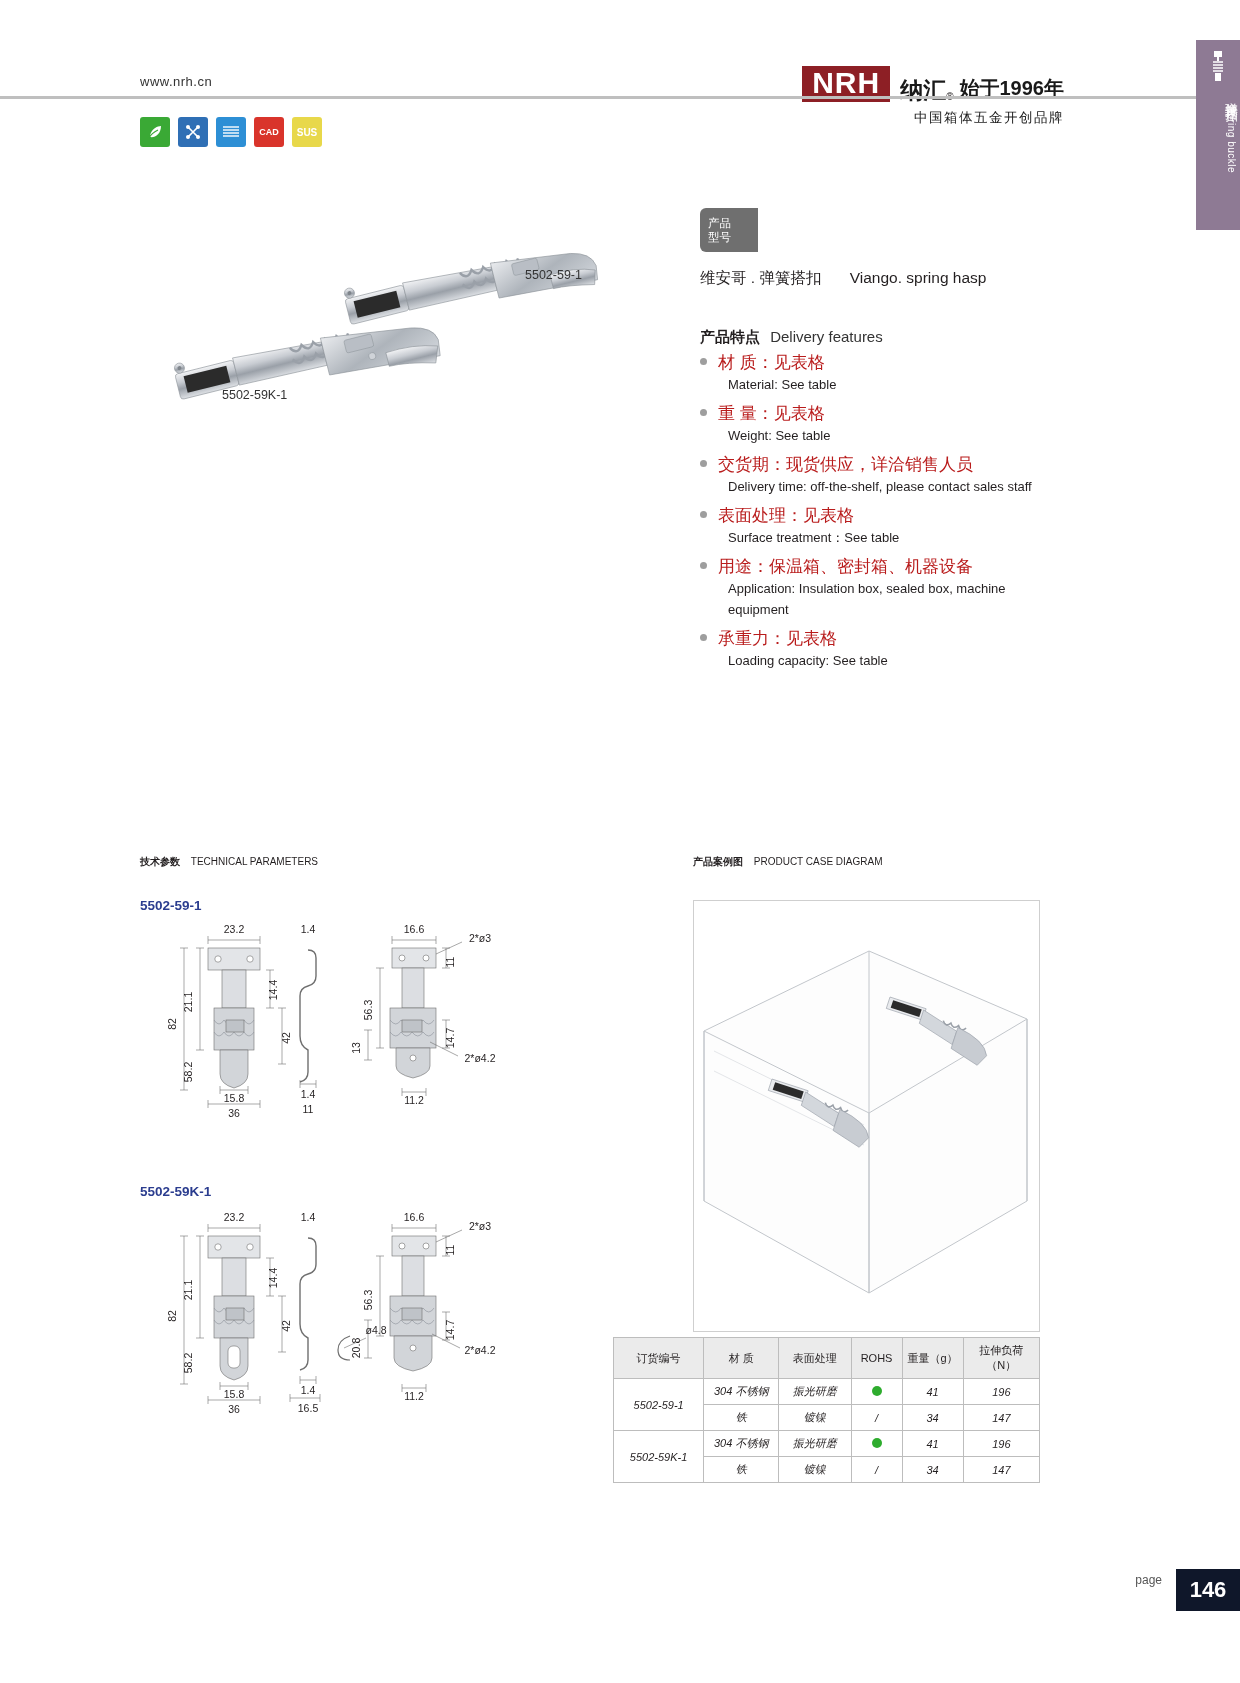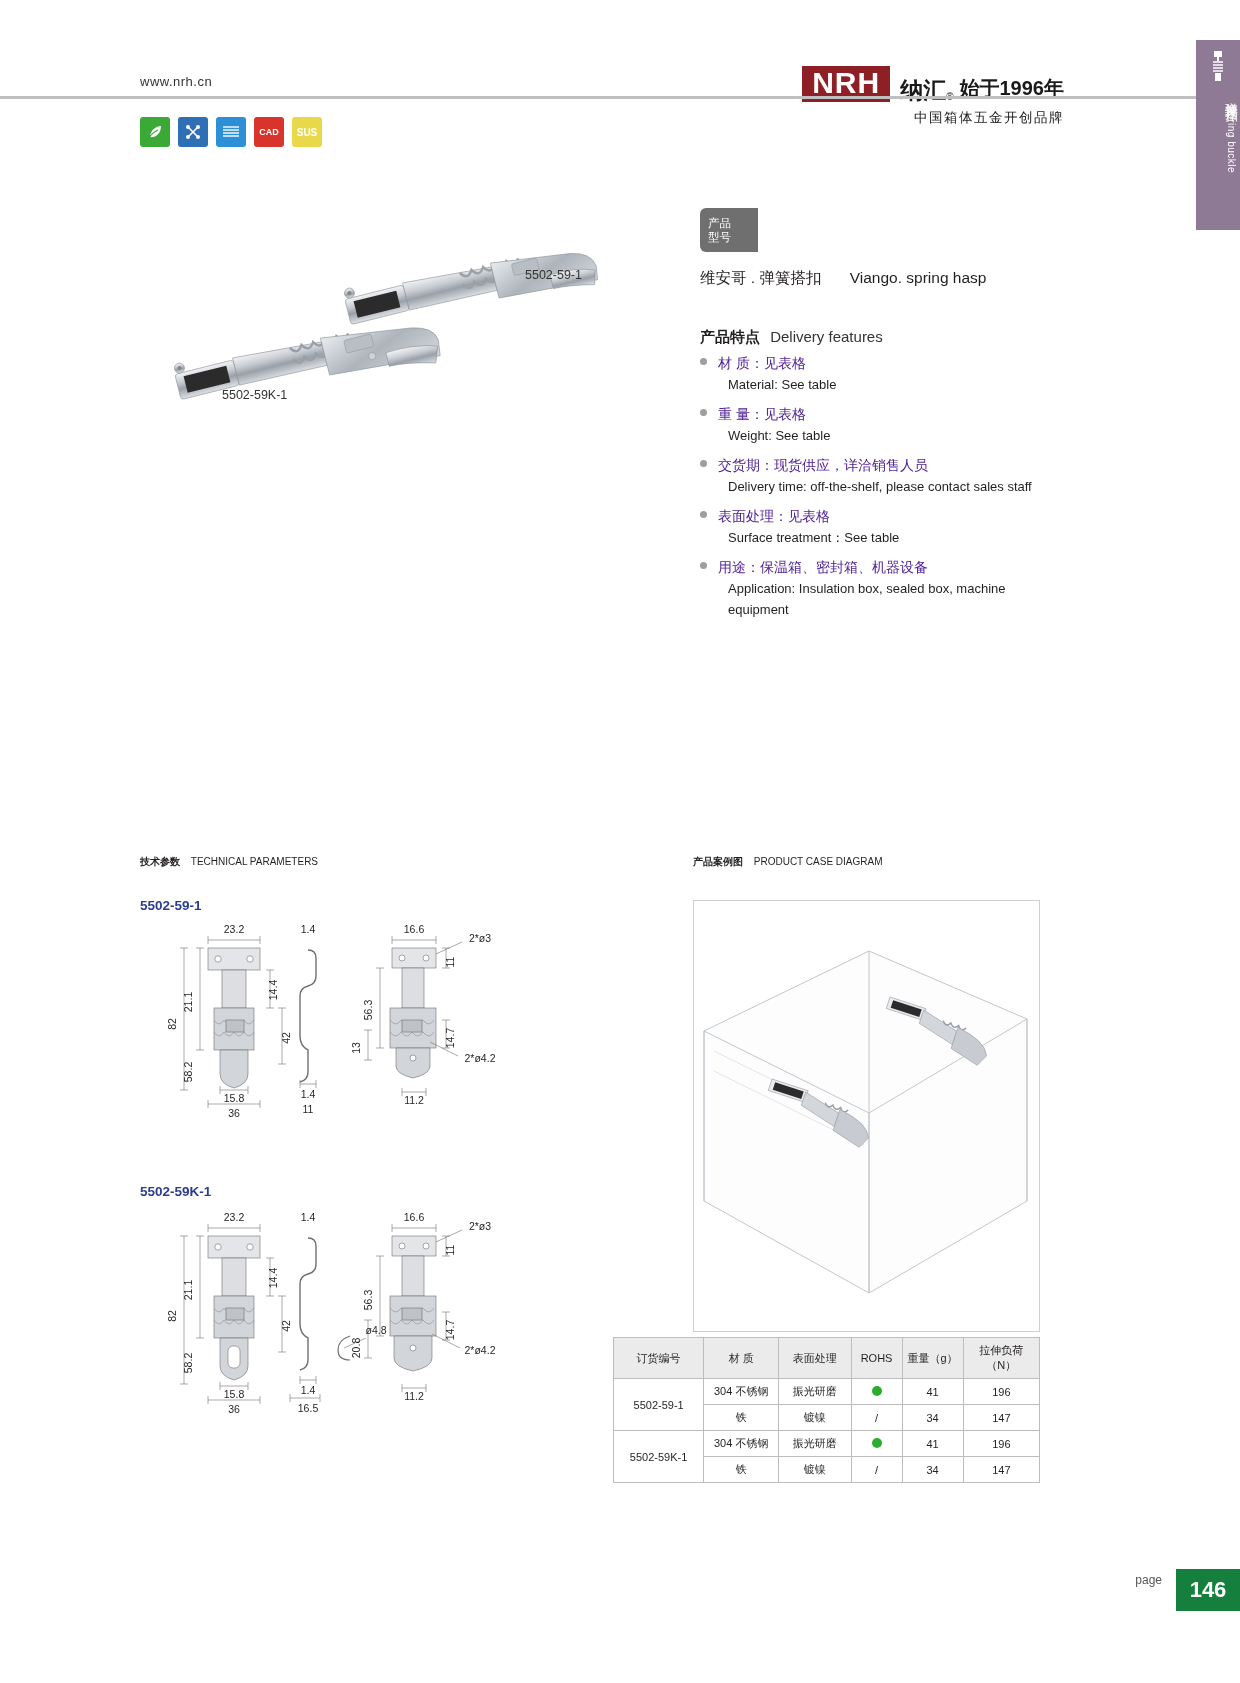--- a/index.html
+++ b/index.html
@@ -57,21 +57,21 @@
   }
   .model-sub{position:absolute;left:700px;top:268px;font-size:15.5px;color:#231f20;}
   .model-sub .en{margin-left:24px;}
   
   .feat-head{position:absolute;left:700px;top:328px;font-size:15px;}
   .feat-head .cn{font-weight:bold;}
   .feat-head .en{margin-left:6px;color:#333;}
   .feat-list{position:absolute;left:700px;top:352px;width:360px;}
   .feat{margin-bottom:8px;position:relative;padding-left:18px;}
   .feat .dot{position:absolute;left:0;top:6px;width:7px;height:7px;border-radius:50%;background:#9e9e9e;}
-  .feat .cn{font-size:14px;line-height:22px;color:#4c1d95;}
+  .feat .cn{font-size:17px;line-height:22px;color:#b91c1c;}
   .feat .en{font-size:13px;line-height:21px;color:#231f20;padding-left:10px;}
   
   .photo-area{position:absolute;left:140px;top:250px;width:540px;height:430px;}
   .cap1{position:absolute;left:525px;top:268px;font-size:12.5px;color:#333;}
   .cap2{position:absolute;left:222px;top:388px;font-size:12.5px;color:#333;}
   
   .sec-head{position:absolute;font-size:10px;}
   .sec-head .cn{font-weight:bold;color:#231f20;}
   .sec-head .en{margin-left:8px;color:#231f20;}
   #tech-head{left:140px;top:855px;}
@@ -82,25 +82,25 @@
   
   .dwg{position:absolute;}
   #dwg1{left:140px;top:920px;width:520px;height:250px;}
   #dwg2{left:140px;top:1208px;width:520px;height:265px;}
   .dim{font-size:10.5px;fill:#231f20;font-family:"Liberation Sans",sans-serif;}
   
   .case-box{position:absolute;left:693px;top:900px;width:345px;height:430px;border:1px solid #cfcfcf;background:#fff;}
   
   .spec-table{position:absolute;left:613px;top:1337px;width:427px;border-collapse:collapse;font-size:11px;}
   .spec-table th{background:#ebebeb;border:1px solid #bdbdbd;font-weight:normal;padding:5px 2px;color:#231f20;font-size:11px;}
-  .spec-table td{border:1px solid #bdbdbd;padding:5px 6px;text-align:center;color:#231f20;}
+  .spec-table td{border:1px solid #bdbdbd;padding:5px 6px;text-align:center;color:#231f20;font-style:italic;}
   .rohs-dot{display:inline-block;width:10px;height:10px;border-radius:50%;background:#2eac2e;}
   
   .page-word{position:absolute;right:78px;bottom:96px;font-size:12px;color:#555;margin-top:23px;}
-  .page-box{position:absolute;right:0;bottom:72px;width:64px;height:42px;background:#15803d;color:#fff;font-size:22px;font-weight:bold;display:flex;align-items:center;justify-content:center;}
+  .page-box{position:absolute;right:0;bottom:72px;width:64px;height:42px;background:#0f172a;color:#fff;font-size:22px;font-weight:bold;display:flex;align-items:center;justify-content:center;}
 </style>
 </head>
 <body>
 
 <div class="header">
   <div class="site-url">www.nrh.cn</div>
   <div class="logo-wrap">
     <div class="logo-top">
       <span class="logo-mark">NRH</span>
       <span class="logo-cn">纳汇</span>
@@ -241,20 +241,25 @@
   </div>
   <div class="feat">
     <span class="dot"></span>
     <div class="cn">表面处理：见表格</div>
     <div class="en">Surface treatment：See table</div>
   </div>
   <div class="feat">
     <span class="dot"></span>
     <div class="cn">用途：保温箱、密封箱、机器设备</div>
     <div class="en">Application: Insulation box, sealed box, machine equipment</div>
+  </div>
+  <div class="feat">
+    <span class="dot"></span>
+    <div class="cn">承重力：见表格</div>
+    <div class="en">Loading capacity: See table</div>
   </div>
 </div>
 
 <div class="sec-head" id="tech-head">
   <span class="cn">技术参数</span>
   <span class="en">TECHNICAL PARAMETERS</span>
 </div>
 <div class="sec-head" id="case-head">
   <span class="cn">产品案例图</span>
   <span class="en">PRODUCT CASE DIAGRAM</span>

